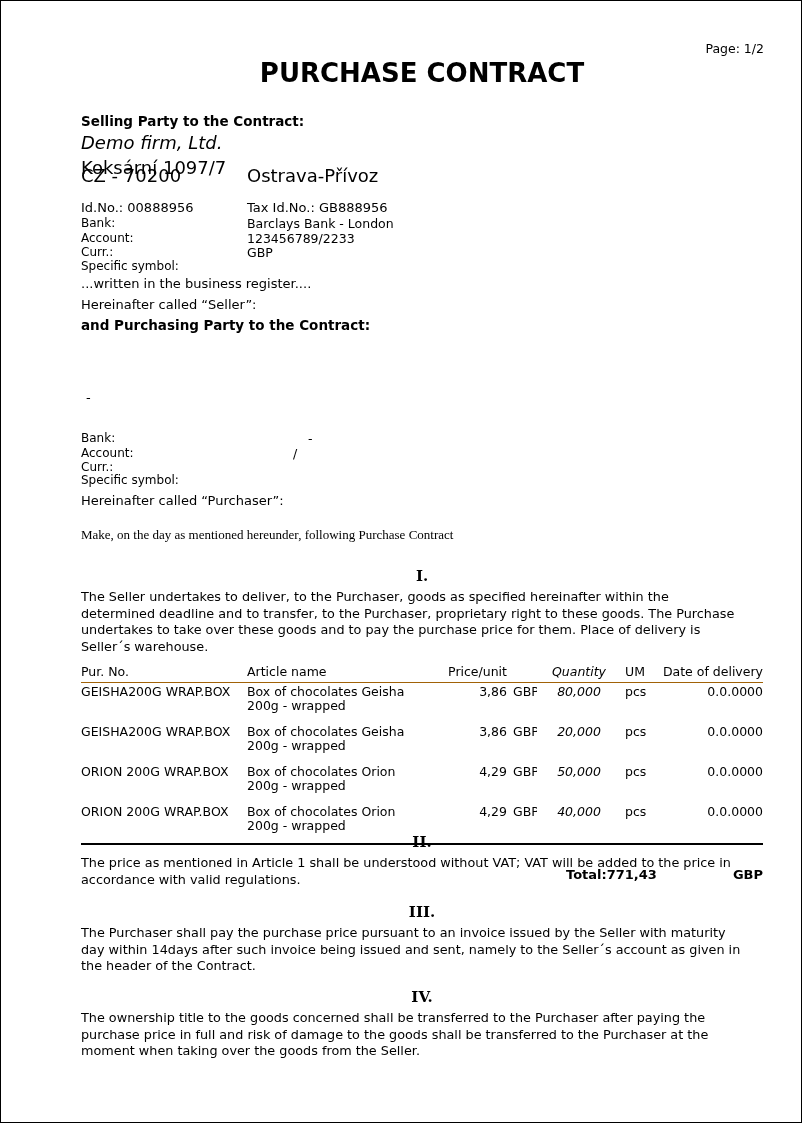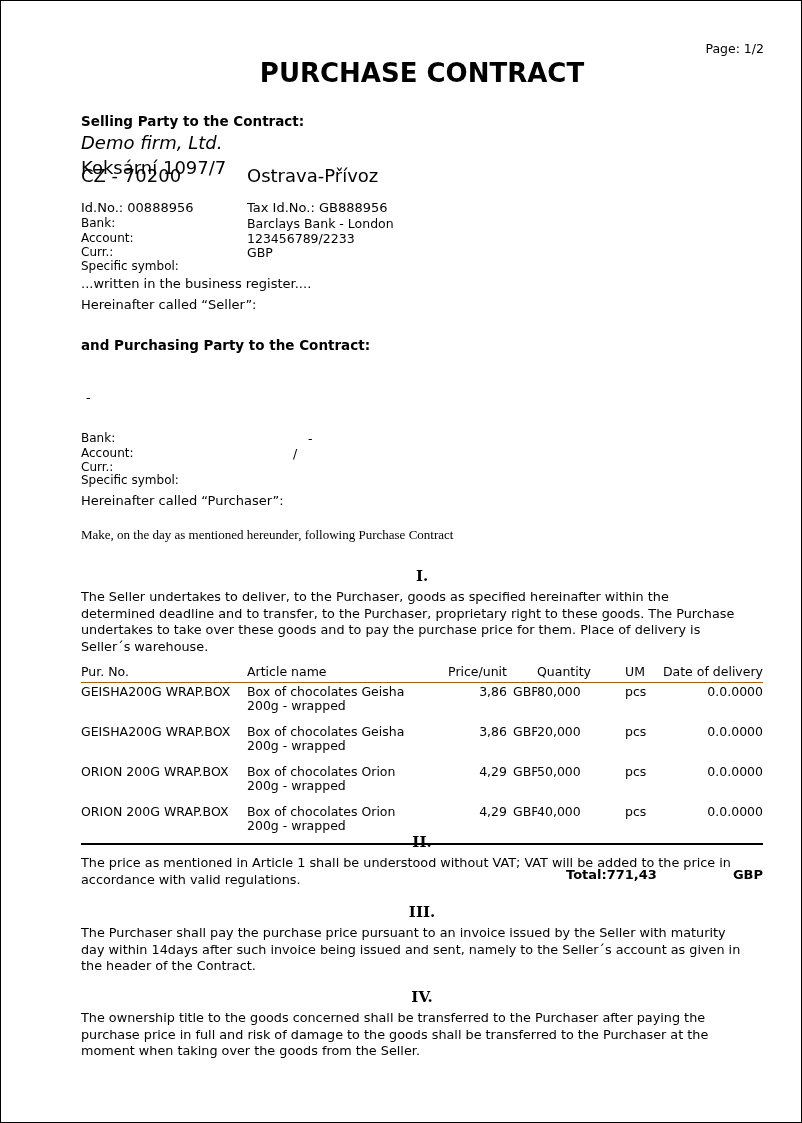--- a/index.html
+++ b/index.html
@@ -28,21 +28,21 @@
   
   .items{top:664px;width:682px;font-size:12.5px;}
   .trow{display:flex;line-height:13.5px;}
   .thead{border-bottom:1px solid #a16207;padding-bottom:3px;line-height:14px;}
   .tbody{border-bottom:2px solid #000;}
   .tbody .trow{padding-top:2px;padding-bottom:11px;}
   .c-purno{width:166px;flex:0 0 166px;}
   .c-article{width:196px;flex:0 0 196px;white-space:pre-line;}
   .c-price{width:64px;flex:0 0 64px;text-align:right;}
   .c-curr{width:24px;flex:0 0 24px;margin-left:6px;overflow:hidden;white-space:nowrap;}
-  .c-qty{width:84px;flex:0 0 84px;text-align:left;}
+  .c-qty{width:84px;flex:0 0 84px;text-align:center;font-style:italic;}
   .c-um{width:26px;flex:0 0 26px;margin-left:4px;}
   .c-date{flex:1;text-align:right;}
   .t-total{display:flex;padding-top:22px;font-size:13px;font-weight:bold;}
   .t-total .spacer{width:485px;flex:0 0 485px;}
   .t-total .tot-val{flex:1;text-align:left;}
   .t-total .tot-cur{margin-left:8px;}
   .purch-dash{font-size:13px;}
   .bank-offset1{margin-left:61px;}
   .bank-offset2{margin-left:46px;}
 </style>
@@ -78,21 +78,21 @@
     <span class="c-label">Curr.:</span>
     <span class="c-value">GBP</span>
   </div>
   <div class="abs lblrow" style="top:258px;">
     <span class="c-label">Specific symbol:</span>
     <span class="c-value"></span>
   </div>
   <div class="abs mid" style="top:275px;">...written in the business register....</div>
   <div class="abs mid" style="top:296px;">Hereinafter called “Seller”:</div>
 
-  <div class="abs party-heading" style="top:336px;">and Purchasing Party to the Contract:</div>
+  <div class="abs party-heading" style="top:316px;">and Purchasing Party to the Contract:</div>
   <div class="abs purch-dash" style="top:389px;left:85px;">-</div>
   <div class="abs lblrow" style="top:430px;">
     <span class="c-label">Bank:</span>
     <span class="c-value bank-offset1">-</span>
   </div>
   <div class="abs lblrow" style="top:445px;">
     <span class="c-label">Account:</span>
     <span class="c-value bank-offset2">/</span>
   </div>
   <div class="abs lblrow" style="top:459px;">

